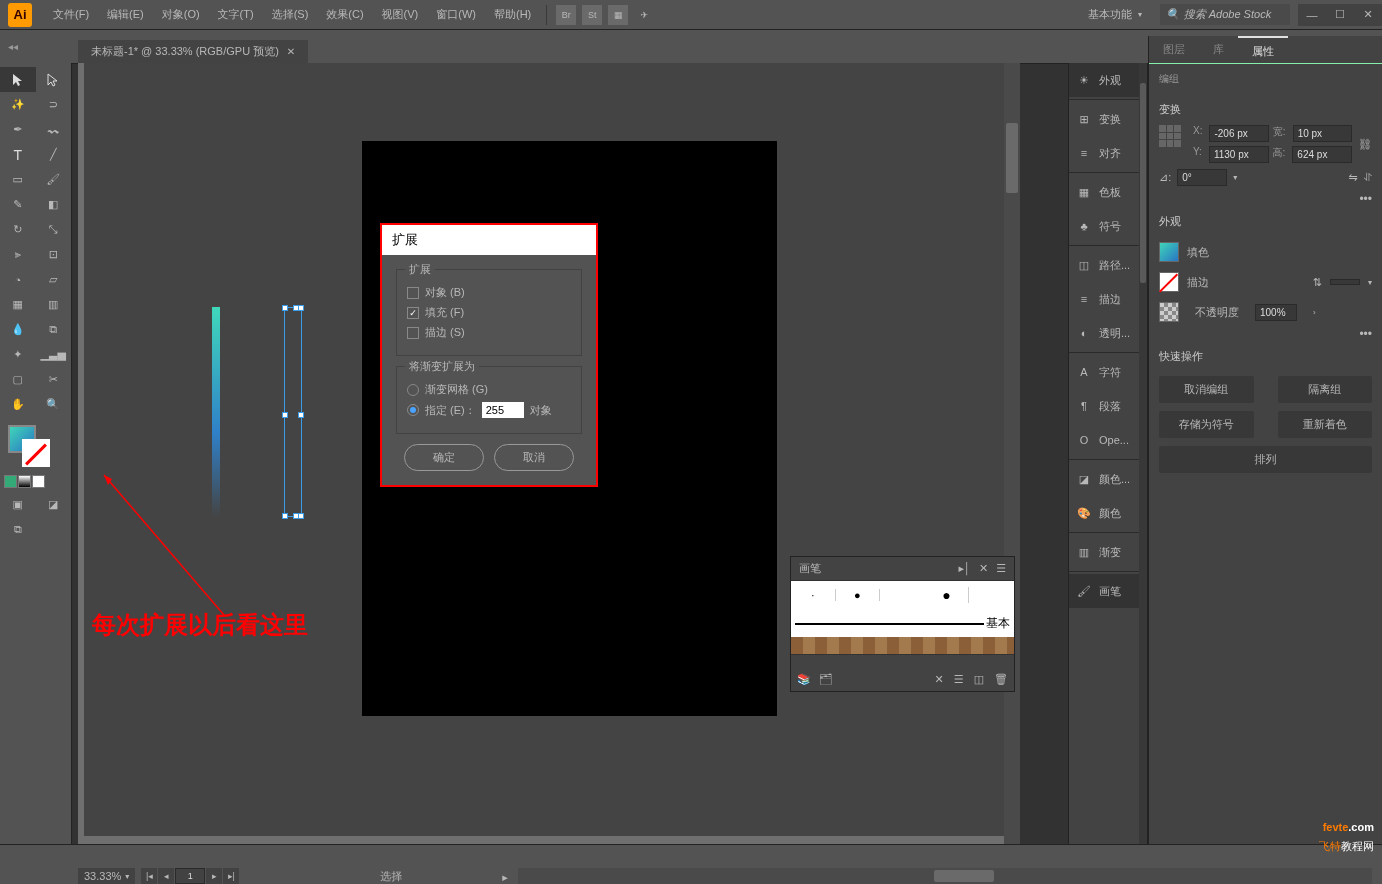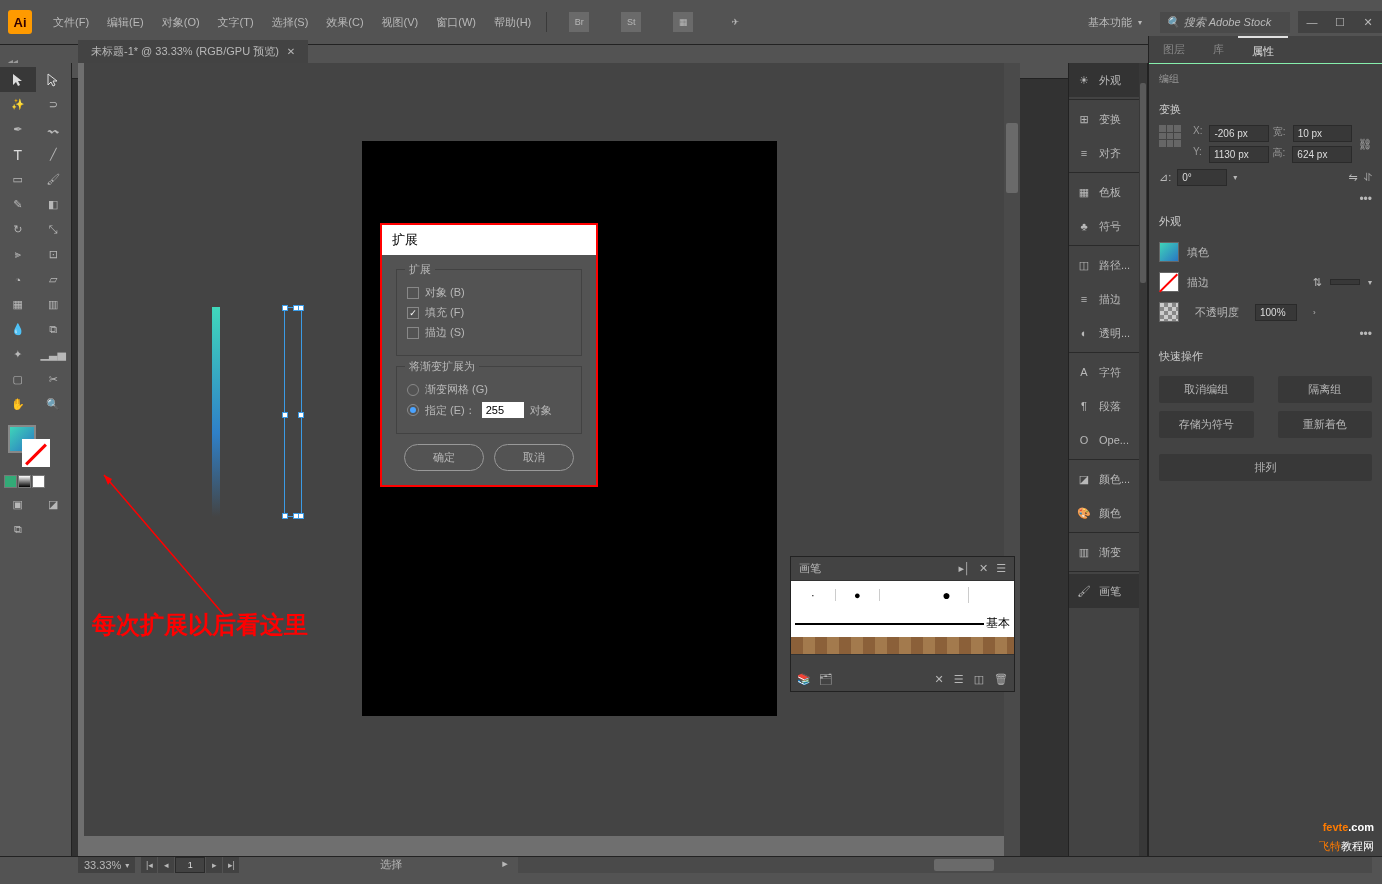--- a/index.html
+++ b/index.html
@@ -1,21 +1,21 @@
 <!DOCTYPE html>
 <html><head>
 <meta charset="utf-8">
 <style>
 *{box-sizing:border-box;margin:0;padding:0;font-family:"Microsoft YaHei",sans-serif;font-size:11px;color:#b8b8b8;user-select:none}
 body{background:#323232;width:1382px;height:884px;overflow:hidden;position:relative}
-.menubar{height:45px;background:#535353;display:flex;align-items:center;padding-left:8px;border-bottom:1px solid #222}
+.menubar{height:30px;background:#535353;display:flex;align-items:center;padding-left:8px;border-bottom:1px solid #222}
 .ai-logo{width:24px;height:24px;background:#ff9a00;color:#330000;font-weight:bold;font-size:13px;display:flex;align-items:center;justify-content:center;border-radius:3px;margin-right:12px}
 .menu-item{padding:0 9px;cursor:pointer}
 .divider{width:1px;height:20px;background:#3a3a3a;margin:0 6px}
-.ticon{width:20px;height:20px;background:#6a6a6a;margin:0 16px;display:flex;align-items:center;justify-content:center;font-size:9px}
+.ticon{width:20px;height:20px;background:#6a6a6a;margin:0 3px;display:flex;align-items:center;justify-content:center;font-size:9px}
 .spacer{flex:1}
 .workspace-dd{padding:4px 10px;background:#535353;display:flex;align-items:center;gap:6px}
 .chev{font-size:8px}
 .search-stock{background:#4a4a4a;padding:3px 6px;display:flex;align-items:center;gap:4px;width:130px;margin-left:8px;font-style:italic;color:#888}
 .win-controls{display:flex;background:#424242;margin-left:8px}
 .win-btn{width:28px;height:22px;display:flex;align-items:center;justify-content:center;font-size:11px}
 .ctrlbar{height:34px;background:#535353;border-bottom:1px solid #222;display:flex;align-items:center;justify-content:flex-end;padding-right:8px;position:relative}
 .ctrlbar-left{position:absolute;left:8px;font-size:10px;color:#999}
 .doc-tab-bar{position:absolute;left:78px;top:40px;height:23px;display:flex;align-items:center}
 .doc-tab{background:#434343;padding:4px 13px;display:flex;align-items:center;gap:8px;font-size:11px;color:#ccc}
@@ -32,21 +32,21 @@
 .mini-sw{display:flex;gap:1px;margin-left:4px;margin-top:2px}
 .mini-sw div{width:13px;height:13px;border:1px solid #777}
 .canvas-area{position:absolute;left:78px;top:63px;right:362px;bottom:24px;background:#6f6f6f}
 .canvas-vp{position:absolute;left:6px;right:16px;top:0;bottom:24px;background:#444;overflow:hidden}
 .artboard{position:absolute;left:278px;top:78px;width:415px;height:575px;background:#000}
 .gradient-line{position:absolute;left:128px;top:244px;width:8px;height:210px;background:linear-gradient(180deg,#40d8bb 0%,#2f80c8 60%,rgba(47,128,200,0) 100%)}
 .sel-obj{position:absolute;left:200px;top:244px;width:18px;height:210px;border:1px solid #3b9be6}
 .sel-obj .handle{position:absolute;width:6px;height:6px;background:#fff;border:1px solid #3b9be6}
 .red-annotation{position:absolute;left:14px;top:546px;color:#ff0000;font-size:24px;font-weight:bold}
 .red-arrow{position:absolute;left:16px;top:402px;pointer-events:none}
-.statusbar{position:absolute;left:0;right:0;bottom:0;height:28px;background:#535353;border-top:1px solid #222;display:flex;align-items:flex-start}
+.statusbar{position:absolute;left:0;right:0;bottom:0;height:40px;background:#535353;border-top:1px solid #222;display:flex;align-items:flex-end}
 .zoom-dd{margin-left:78px;background:#424242;padding:2px 6px;display:flex;align-items:center;gap:4px}
 .navbtns{display:flex;margin-left:6px}
 .navbtns div{width:16px;height:16px;display:flex;align-items:center;justify-content:center;background:#424242;margin-right:1px;font-size:9px}
 .status-text{margin-left:140px}
 .hscroll{position:absolute;bottom:0;left:78px;right:378px;height:16px;background:#4a4a4a;display:flex;align-items:center}
 .hscroll .thumb{background:#6a6a6a;height:12px;width:60px;margin-left:416px;border-radius:2px}
 .vscroll{position:absolute;right:362px;top:63px;bottom:24px;width:16px;background:#4a4a4a;display:flex;flex-direction:column;align-items:center}
 .vscroll .thumb{background:#6a6a6a;width:12px;height:70px;margin-top:60px;border-radius:2px}
 .dialog{position:absolute;left:380px;top:223px;width:218px;background:#535353;border:2px solid #ff0000}
 .dlg-title{background:#fff;color:#000;padding:6px 10px;font-size:13px}
@@ -90,21 +90,21 @@
 .val-input{background:#383838;padding:2px 4px;color:#ddd;font-size:10px;border:1px solid #2a2a2a}
 .lbl{font-size:10px;color:#999;text-align:right;padding-right:3px}
 .rot-row{display:flex;align-items:center;gap:6px;padding:6px 10px}
 .more-dots{position:absolute;right:10px;font-size:12px}
 .fill-row{display:flex;align-items:center;gap:8px;padding:5px 10px}
 .fill-swatch{width:20px;height:20px;border:1px solid #666}
 .opacity-row{display:flex;align-items:center;gap:16px;padding:5px 10px}
 .quick-btn{background:#383838;padding:6px 0;text-align:center;border-radius:2px;cursor:pointer;font-size:11px}
 .quick-row{display:flex;gap:24px;padding:4px 10px}
 .quick-row .quick-btn{flex:1}
-.quick-full{margin:12px 10px}
+.quick-full{margin:4px 10px}
 .watermark{position:absolute;right:8px;bottom:30px;text-align:right}
 .watermark .big{font-size:24px;font-weight:bold;color:#fff}
 .watermark .big span{color:#ff7b00}
 .watermark .sub{font-size:14px;color:#fff}
 .watermark .sub span{color:#ff7b00}
 </style>
 </head>
 <body>
 
 <div class="menubar">

